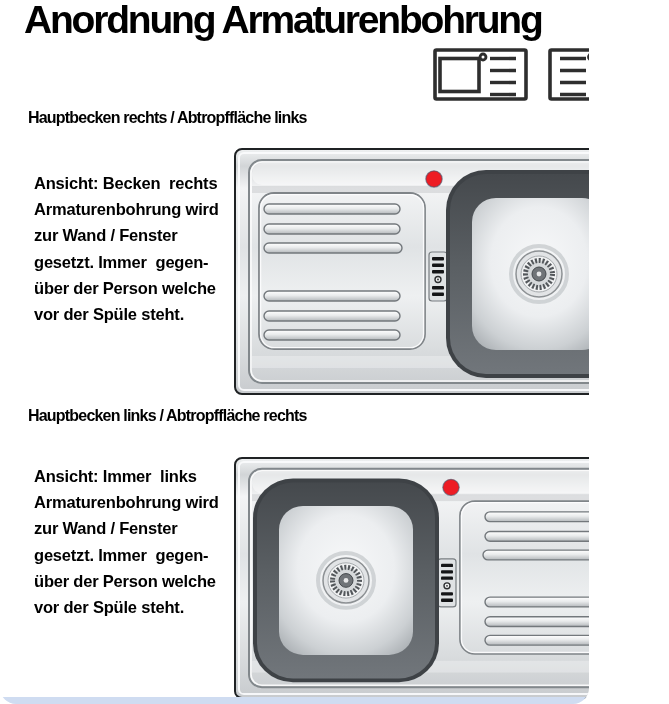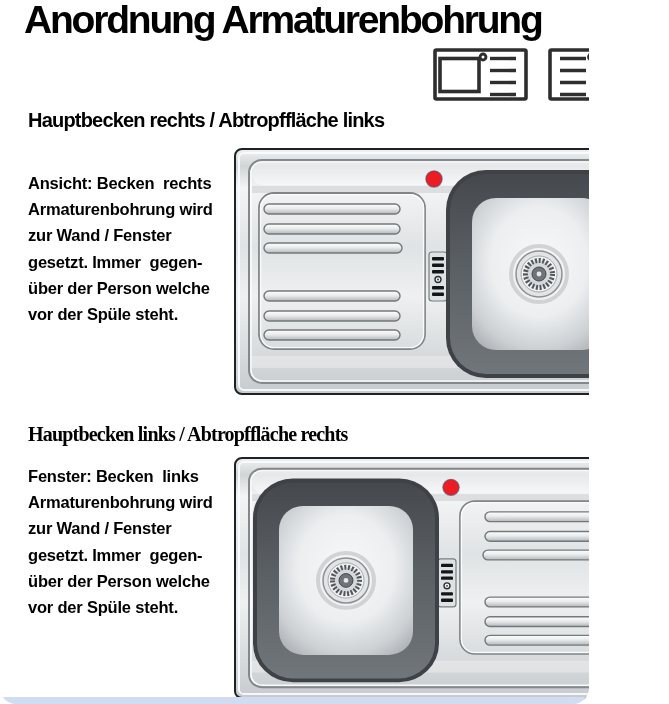--- a/index.html
+++ b/index.html
@@ -9,26 +9,26 @@
   }
   .title {
     position:absolute; left:24px; top:-3px;
     font-size:39px; font-weight:bold; letter-spacing:-2.2px; line-height:46px;
     white-space:nowrap;
   }
   .legend-icon { position:absolute; top:48px; width:95px; height:53px; }
   .legend-icon.pos-1 { left:433px; }
   .legend-icon.pos-2 { left:548px; }
   .section-heading {
-    position:absolute; left:28px; font-size:20px; font-weight:bold;
+    position:absolute; left:28px; font-size:16px; font-weight:bold;
     letter-spacing:-0.8px; line-height:1; white-space:nowrap;
   }
   #heading-1 { top:110px; }
-  #heading-2 { top:424px;font-family:Liberation Serif, serif; }
-  .description { position:absolute; left:28px; width:212px; }
+  #heading-2 { top:408px; }
+  .description { position:absolute; left:34px; width:212px; }
   #description-1 { top:170px; }
   #description-2 { top:463px; }
   .description .line {
     font-size:16.5px; font-weight:bold; line-height:26.2px;
     white-space:pre; letter-spacing:-0.2px;
   }
   .sink-photo { position:absolute; left:234px; display:block; }
   #sink-photo-1 { top:148px; }
   #sink-photo-2 { top:457px; transform:scaleX(-1); }
   .footer-bar { position:absolute; left:0; top:697px; width:669px; height:7px; background:#cfdcf1; }
@@ -160,21 +160,21 @@
     <div class="line">vor der Spüle steht.</div>
   </div>
 
   <svg id="sink-photo-1" class="sink-photo" width="417" height="247" viewBox="0 0 417 247">
     <use href="#sink-shape"></use>
   </svg>
 
   <div id="heading-2" class="section-heading">Hauptbecken links / Abtropffläche rechts</div>
 
   <div id="description-2" class="description">
-    <div class="line">Fenster: Becken  links</div>
+    <div class="line">Ansicht: Immer  links</div>
     <div class="line">Armaturenbohrung wird</div>
     <div class="line">zur Wand / Fenster</div>
     <div class="line">gesetzt. Immer  gegen-</div>
     <div class="line">über der Person welche</div>
     <div class="line">vor der Spüle steht.</div>
   </div>
 
   <svg id="sink-photo-2" class="sink-photo" width="417" height="242" viewBox="0 0 417 247" preserveAspectRatio="none">
     <use href="#sink-shape"></use>
   </svg>

